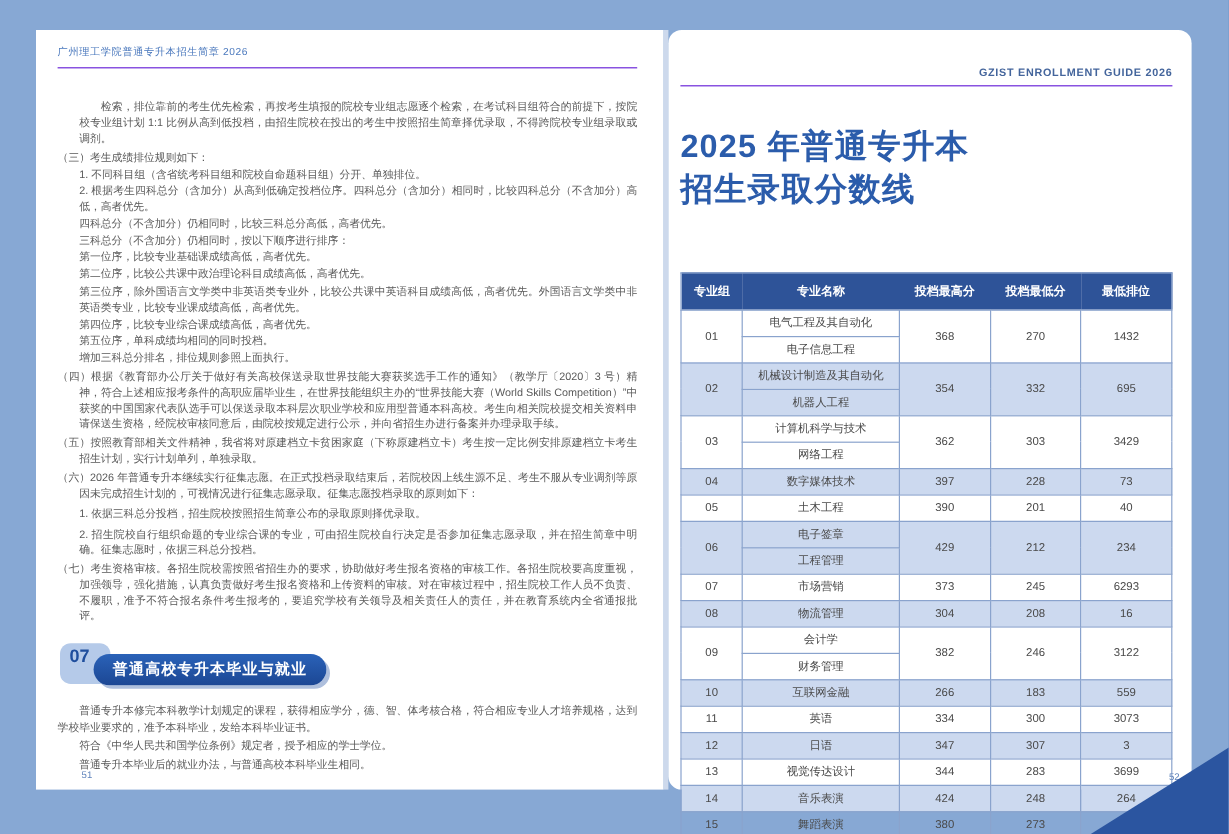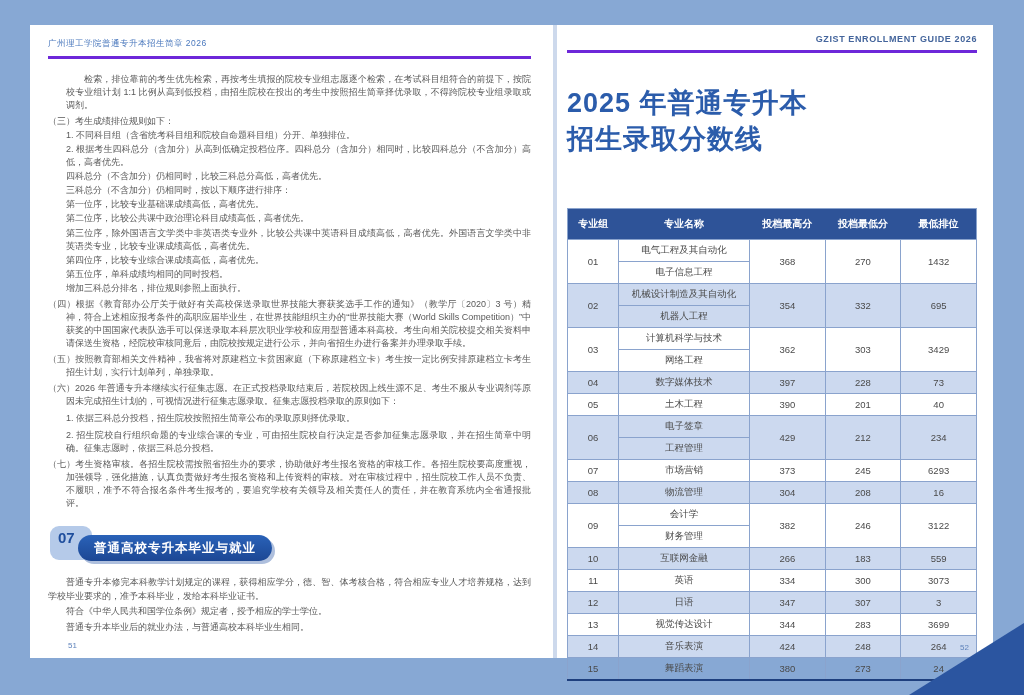--- a/index.html
+++ b/index.html
@@ -4,30 +4,30 @@
 <style>
   * { margin:0; padding:0; box-sizing:border-box; }
   html,body { background:#6f94c6; }
   .canvas {
     position:relative; width:1024px; height:695px; overflow:hidden;
     background:#87a8d4;
     font-family:"Liberation Sans","DejaVu Sans",sans-serif;
   }
   .page { position:absolute; top:25px; height:633px; background:#ffffff; }
   .page-left  { left:30px;  width:523px; padding:13px 22px 0 18px; }
-  .page-right { left:557px; width:436px; padding:9px 16px 0 10px; }
+  .page-right { left:557px; width:436px; padding:30px 16px 0 10px;border-radius:11px; }
   .page-divider { position:absolute; left:553px; top:25px; width:4px; height:633px; background:#cdd9ec; }
 
   
-  .pg-header { border-bottom:3px solid #6d28d9; padding-bottom:6px; }
+  .pg-header { border-bottom:1px solid #6d28d9; padding-bottom:6px; }
   .pg-header-left  { font-size:8.5px; color:#4a78bd; letter-spacing:0.5px; }
   .pg-header-right { font-size:9px; color:#44659c; letter-spacing:0.6px; text-align:right; font-weight:bold; }
 
   
-  .body-text { margin-top:14px; font-size:9px; line-height:1.45; color:#595959; text-align:justify; }
+  .body-text { margin-top:26px; font-size:9px; line-height:1.45; color:#595959; text-align:justify; }
   .body-text p { margin:1px 0; }
   .p-cont { padding-left:18px; text-indent:18px; }
   .p-item { padding-left:18px; text-indent:-18px; margin-top:3px !important; }
   .p-sub  { padding-left:18px; }
   .p-subg { padding-left:18px; margin-top:4px !important; }
 
   
   .section-banner { position:relative; height:42px; margin:16px 0 8px 0; }
   .section-badge {
     position:absolute; left:2px; top:0; width:42px; height:34px;
@@ -39,21 +39,21 @@
     background:linear-gradient(180deg,#2a62b8,#1c4794);
     border-radius:14px; box-shadow:3px 3px 0 #aebfdd;
     color:#ffffff; font-size:12.5px; font-weight:bold;
     line-height:26px; text-align:center; padding:0 16px; letter-spacing:1px;
   }
   .closing-text { font-size:9px; line-height:1.5; color:#595959; text-align:justify; }
   .closing-text p { text-indent:18px; margin:2px 0; }
 
   .pageno { position:absolute; font-size:8px; color:#5f83bb;margin-left:20px; }
   .pageno-left  { left:18px; bottom:8px; }
-  .pageno-right { right:24px; bottom:6px; }
+  .pageno-right { right:10px; bottom:6px; }
 
   
   .doc-title { margin-top:32px; font-size:27px; font-weight:bold; color:#2b5cab; line-height:1.35; letter-spacing:1px; }
   .score-table { width:100%; margin-top:50px; border-collapse:collapse; font-size:9.5px;
                  border:1px solid #8aa3cd; border-bottom:2px solid #1e3f7e; }
   .score-table th {
     background:#2e5398; color:#ffffff; font-weight:bold; font-size:10px;
     padding:8px 2px; border:none;
   }
   .score-table td {

